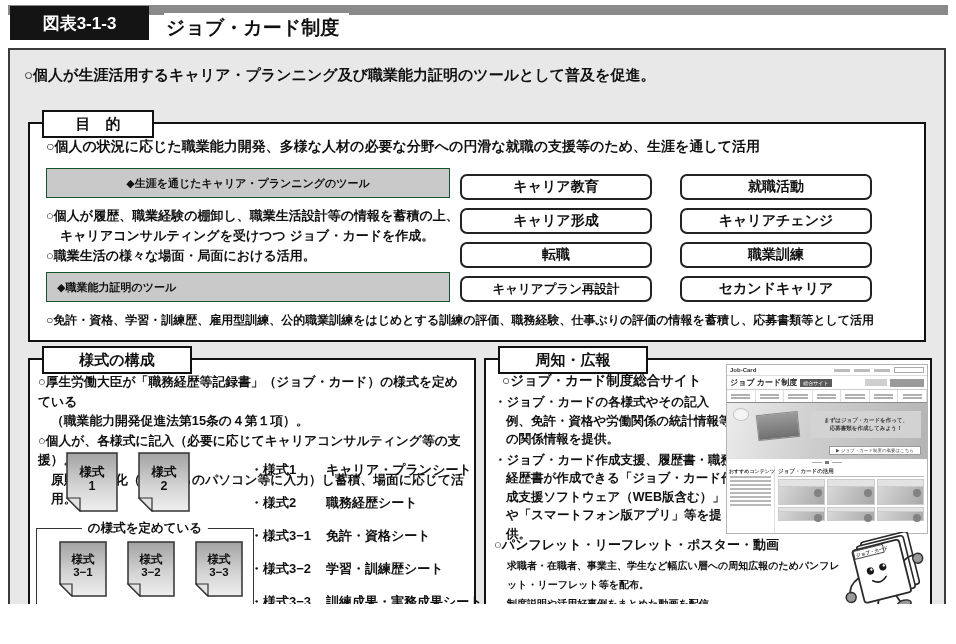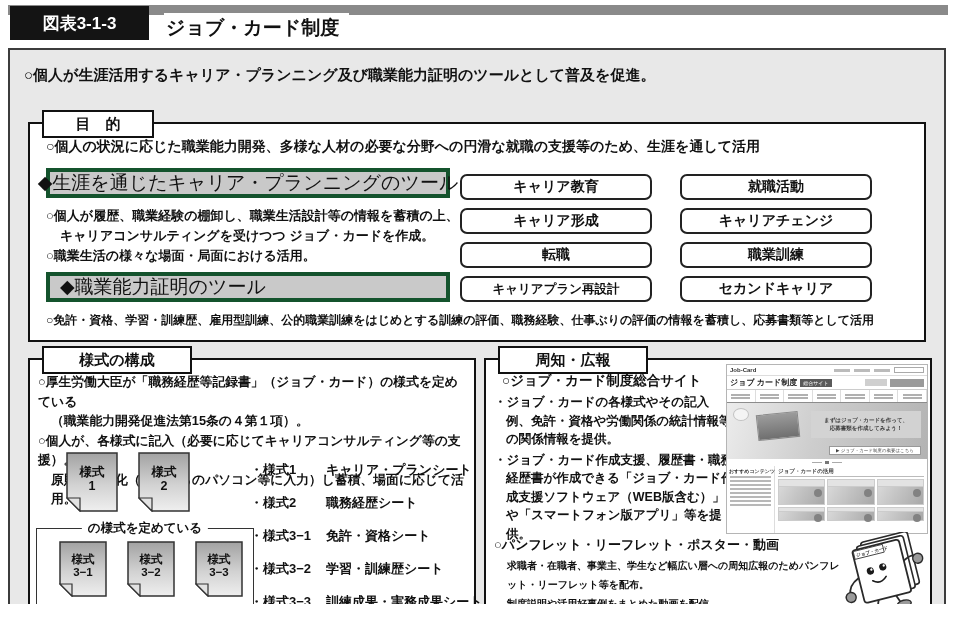--- a/index.html
+++ b/index.html
@@ -17,22 +17,22 @@
   .intro { position:absolute; left:14px; top:16px; font-size:15px; font-weight:bold; white-space:nowrap; }
 
   .box { position:absolute; background:#fff; border:2px solid #111; }
   .tab { position:absolute; top:-14px; left:12px; height:28px; background:#fff; border:2px solid #111;
     font-weight:bold; font-size:15px; display:flex; align-items:center; justify-content:center; z-index:3; }
 
   
   .purpose { left:18px; top:55px; width:898px; height:220px;margin-top:17px; }
   .purpose-tab { width:112px; }
   .purpose-lead { position:absolute; left:16px; top:14px; font-size:14px; font-weight:bold; white-space:nowrap; }
-  .gray-heading { position:absolute; left:16px; width:404px; height:30px; background:#c9c9c9; border:4px solid #14532d;
-    font-weight:normal; font-size:19px; display:flex; align-items:center; justify-content:center; white-space:nowrap; }
+  .gray-heading { position:absolute; left:16px; width:404px; height:30px; background:#c9c9c9; border:1px solid #14532d;
+    font-weight:bold; font-size:11px; display:flex; align-items:center; justify-content:center; white-space:nowrap; }
   .career-heading { top:44px; }
   .proof-heading { top:148px; width:404px; justify-content:flex-start; padding-left:10px; }
   .career-lines { position:absolute; left:16px; top:82px; font-size:13px; font-weight:600; line-height:20px; }
   .career-lines .indent { padding-left:14px; }
   .proof-bullet { position:absolute; left:16px; top:188px; font-size:12px; font-weight:600; white-space:nowrap; }
 
   .scene-grid { position:absolute; left:430px; top:50px; width:412px; display:grid;
     grid-template-columns:repeat(2,1fr); gap:8px 28px; }
   .scene { height:26px; background:#fff; border:2px solid #222; border-radius:7px;
     display:flex; align-items:center; justify-content:center; font-weight:bold; font-size:14px; white-space:nowrap; }

